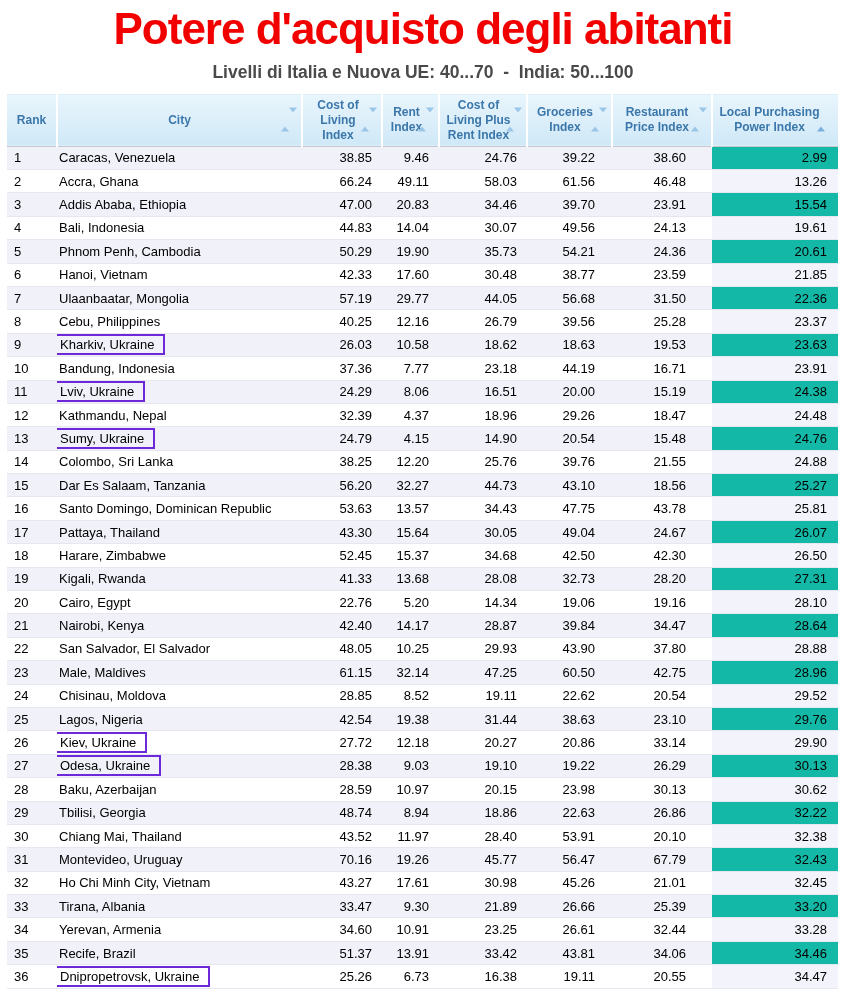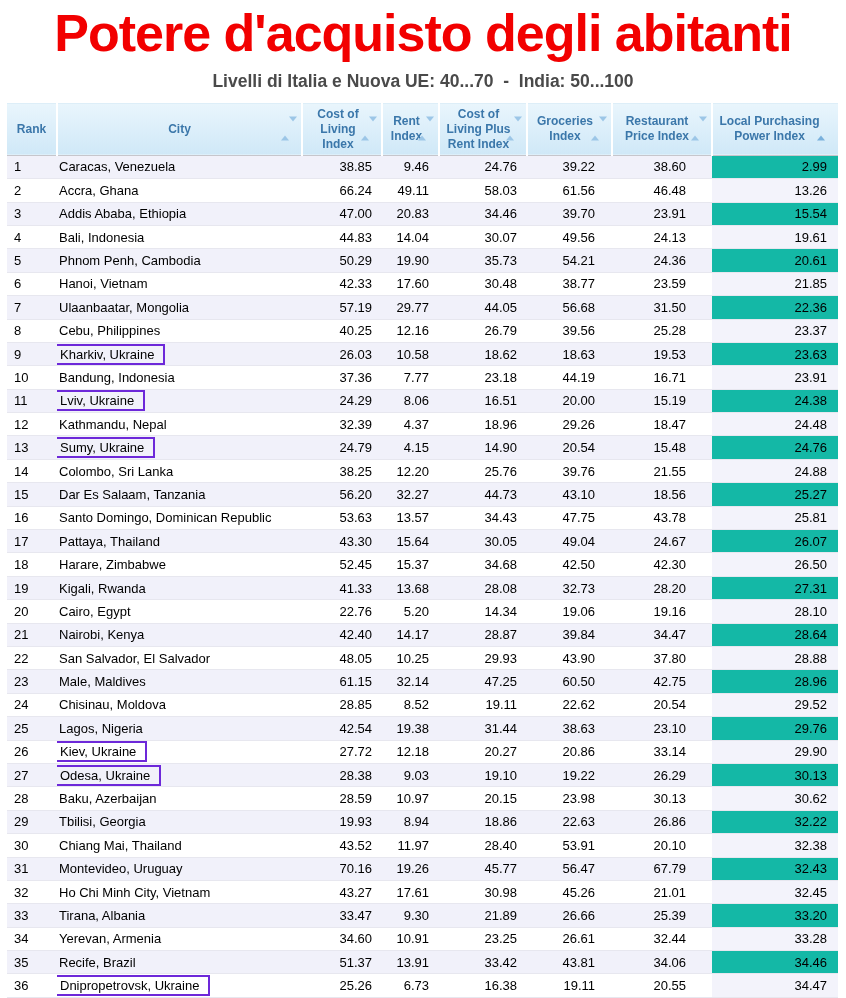--- a/index.html
+++ b/index.html
@@ -1,17 +1,17 @@
 <!DOCTYPE html>
 <html><head>
 <meta charset="utf-8">
 <style>
   html,body{margin:0;padding:0;background:#fff;}
   body{width:846px;height:998px;overflow:hidden;font-family:"Liberation Sans",sans-serif;-webkit-font-smoothing:none;}
-  .page-title{margin:4px 0 0;text-align:center;color:#f20000;font-weight:bold;font-size:52px;line-height:1.15;letter-spacing:-1px;}
+  .page-title{margin:4px 0 0;text-align:center;color:#f20000;font-weight:bold;font-size:44px;line-height:1.15;letter-spacing:-1px;}
   .subtitle{margin:7px 0 11px;text-align:center;color:#4a4a4a;font-weight:bold;font-size:17.5px;white-space:pre;}
   table.idx{border-collapse:collapse;table-layout:fixed;margin-left:7px;width:831px;}
   th{position:relative;height:52px;box-sizing:border-box;vertical-align:middle;text-align:center;
      font-size:12px;font-weight:bold;color:#3b77aa;line-height:1.25;
      background:linear-gradient(to bottom,#e9f5fc 0%,#ddeffa 45%,#cfe8f7 100%);
      border-right:2px solid #ffffff;border-bottom:1px solid #c6c6cc;border-top:1px solid #ddeef8;
      padding:2px 4px;}
   th.c-rank{width:50px;}
   th.c-city{width:245px;}
   th.c-col{width:80px;padding-right:12px;}
@@ -385,21 +385,21 @@
     <td class="num v1">10.97</td>
     <td class="num v2">20.15</td>
     <td class="num v3">23.98</td>
     <td class="num v4">30.13</td>
     <td class="num v5 lastcol">30.62</td>
   </tr>
 
   <tr class="stripe">
     <td class="rank">29</td>
     <td class="city"><span>Tbilisi, Georgia</span></td>
-    <td class="num v0">19.93</td>
+    <td class="num v0">48.74</td>
     <td class="num v1">8.94</td>
     <td class="num v2">18.86</td>
     <td class="num v3">22.63</td>
     <td class="num v4">26.86</td>
     <td class="num v5 lastcol">32.22</td>
   </tr>
 
   <tr>
     <td class="rank">30</td>
     <td class="city"><span>Chiang Mai, Thailand</span></td>

